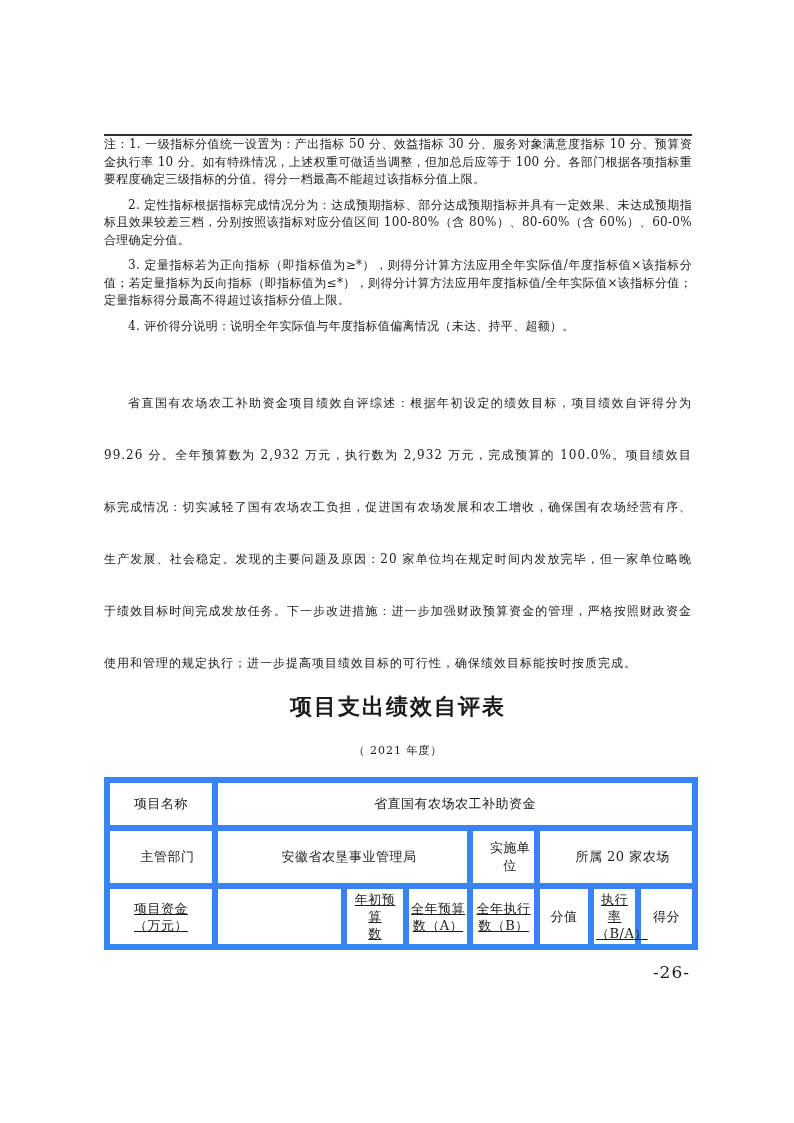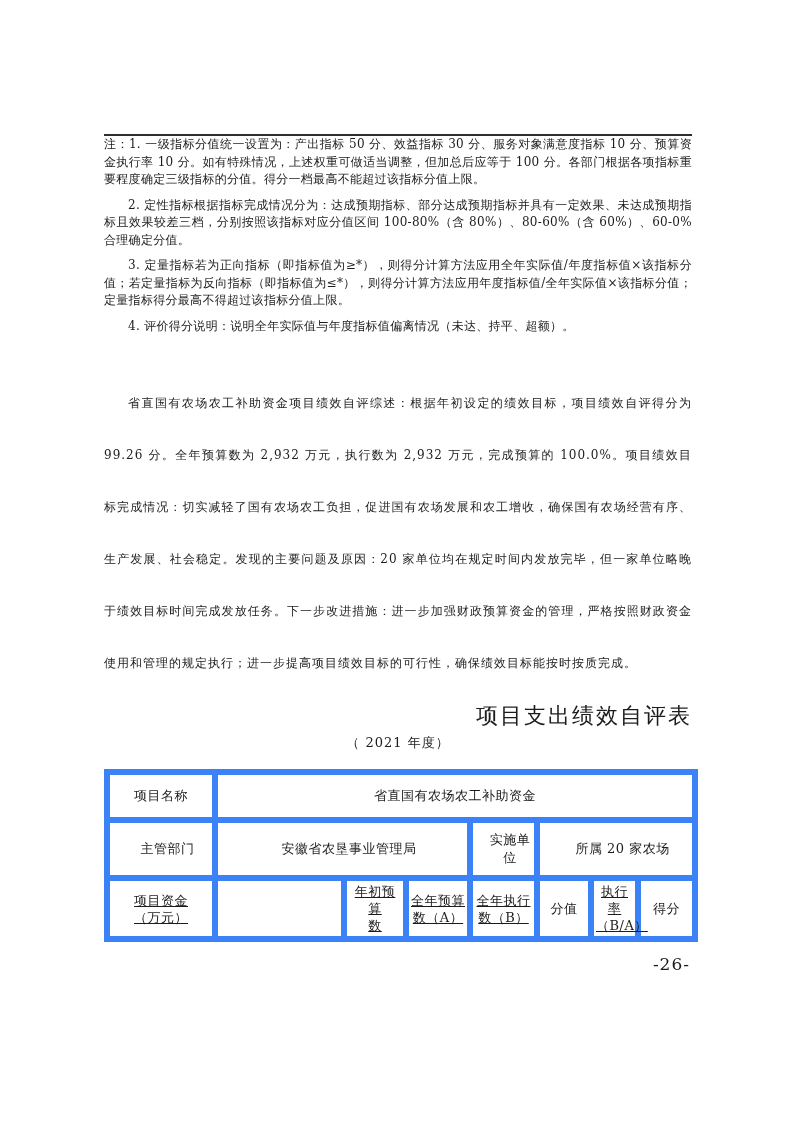--- a/index.html
+++ b/index.html
@@ -38,31 +38,31 @@
     }
     .summary {
       margin: 42px 0 0 0;
       font-size: 12px;
       line-height: 52px;
       text-align: justify;
       text-indent: 2em;
       letter-spacing: 1px;
     }
     .doc-title {
-      margin-top: 12px;
-      text-align: right;
+      margin-top: 2px;
+      text-align: center;
       font-size: 22px;
-      font-weight: normal;
+      font-weight: bold;
       line-height: 30px;
       letter-spacing: 2px;
     }
     .doc-subtitle {
-      margin-top: 3px;
+      margin-top: 21px;
       text-align: center;
-      font-size: 13px;
+      font-size: 11px;
       line-height: 17px;
       letter-spacing: 1px;
     }
     table.self-eval {
       margin-top: 18px;
       border-collapse: collapse;
       width: 588px;
       table-layout: fixed;
     }
     table.self-eval td {

